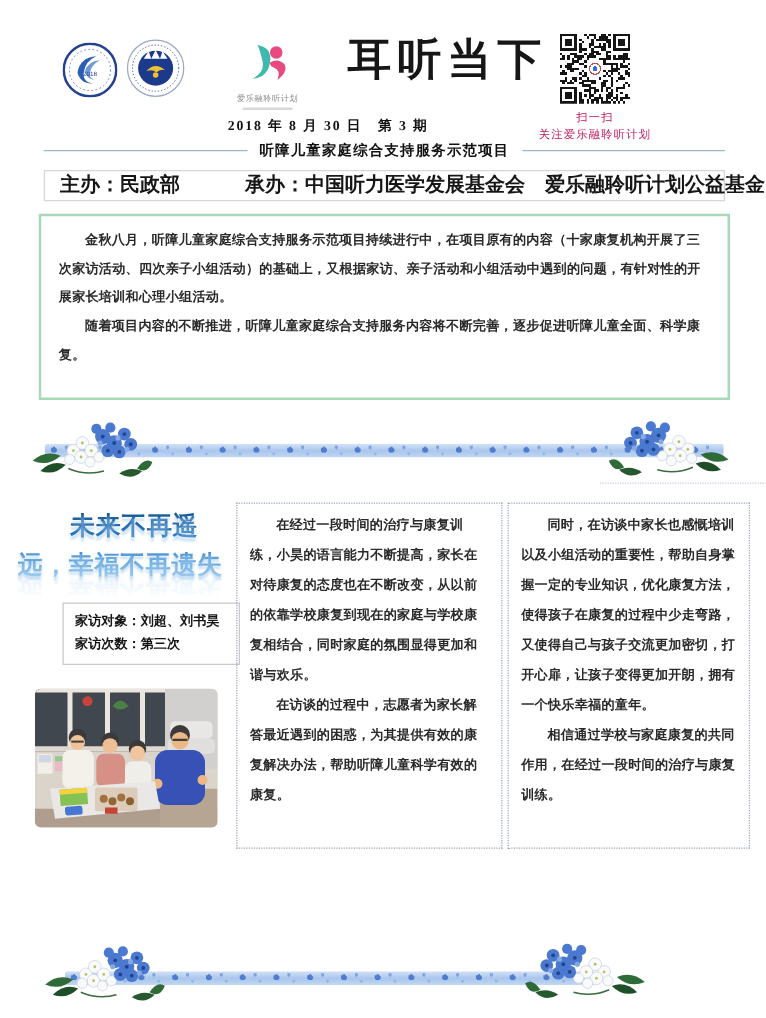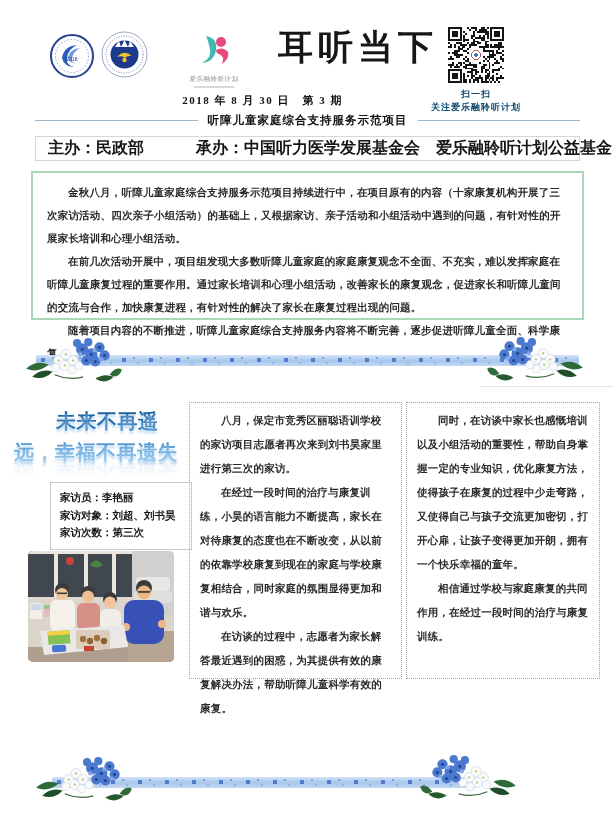--- a/index.html
+++ b/index.html
@@ -21,21 +21,21 @@
   .logo3-subcaption { width:40px; height:2px; background:#d9d9d9; margin:2px auto 0; }
 
   .main-title {
     left:276px; top:24px; width:164px; text-align:center;
     font-size:35px; font-weight:700; letter-spacing:5px; color:#161616; white-space:nowrap;
   }
 
   .qr { left:448px; top:27px; width:56px; height:56px; }
   .qr svg { width:100%; height:100%; }
   .qr-caption { left:416px; top:88px; width:120px; text-align:center;
-    font-family:"Liberation Sans","DejaVu Sans",sans-serif; font-weight:700; color:#0c4a6e; }
+    font-family:"Liberation Sans","DejaVu Sans",sans-serif; font-weight:400; color:#be185d; }
   .qr-caption div { font-size:9px; line-height:13px; letter-spacing:1px; }
 
   .dateline { left:35px; top:93px; width:455px; text-align:center;
     font-size:11px; font-weight:700; letter-spacing:1.5px; color:#111; }
 
   .subtitle-row { left:35px; top:113px; width:545px; display:flex; align-items:center; }
   .subtitle-row .rule { flex:1; height:1px; background:#9fb6c9; }
   .subtitle-text { font-size:11.5px; font-weight:700; letter-spacing:1px; margin:0 10px; color:#111; }
 
   .org-bar { left:35px; top:136px; width:545px; height:25px;
@@ -511,39 +511,37 @@
 
     <div class="abs org-bar">
       <span class="sp1">主办：民政部</span>
       <span class="sp2">承办：中国听力医学发展基金会　爱乐融聆听计划公益基金</span>
       <span>主编：张彬彬　谷亮</span>
     </div>
   </header>
 
   <section class="abs intro-box">
     <p>金秋八月，听障儿童家庭综合支持服务示范项目持续进行中，在项目原有的内容（十家康复机构开展了三次家访活动、四次亲子小组活动）的基础上，又根据家访、亲子活动和小组活动中遇到的问题，有针对性的开展家长培训和心理小组活动。</p>
-    <p>在前几次活动开展中，项目组发现大多数听障儿童家庭的家庭康复观念不全面、不充实，难以发挥家庭在听障儿童康复过程的重要作用。通过家长培训和心理小组活动，改善家长的康复观念，促进家长和听障儿童间的交流与合作，加快康复进程，有针对性的解决了家长在康复过程出现的问题。</p>
     <p>随着项目内容的不断推进，听障儿童家庭综合支持服务内容将不断完善，逐步促进听障儿童全面、科学康复。</p>
   </section>
 
   <div class="abs ribbon ribbon-top"></div>
   <svg class="abs cluster cluster-tl">
       <use href="#cluster"></use>
     </svg>
   <svg class="abs cluster cluster-tr">
       <use href="#cluster"></use>
     </svg>
   <div class="abs artifact-line"></div>
 
   <main>
 
     <h2 class="abs article-title">未来不再遥远，幸福不再遗失</h2>
 
     <div class="abs visit-box">
-      <div>家访员：李艳丽</div>
       <div>家访对象：刘超、刘书昊</div>
       <div>家访次数：第三次</div>
     </div>
 
     <div class="abs photo">
       <svg viewBox="0 0 146 111" preserveAspectRatio="none">
         <rect width="146" height="111" fill="#d8d4cf"></rect>
         <rect x="0" y="0" width="104" height="50" fill="#333d49"></rect>
         <rect x="26" y="0" width="4" height="50" fill="#e9e7e3"></rect>
         <rect x="56" y="0" width="4" height="50" fill="#e9e7e3"></rect>
@@ -587,21 +585,20 @@
         <circle cx="55" cy="88" r="3.2" fill="#9a6a3a"></circle>
         <circle cx="62" cy="90" r="3.2" fill="#8a5c30"></circle>
         <circle cx="69" cy="87" r="3.2" fill="#9a6a3a"></circle>
         <circle cx="76" cy="90" r="3.2" fill="#845628"></circle>
         <rect x="56" y="95" width="10" height="5" fill="#c0392b"></rect>
         <rect x="0" y="0" width="146" height="111" fill="rgba(255,214,150,0.07)"></rect>
       </svg>
     </div>
 
     <section class="abs col col-mid">
-      <p>八月，保定市竞秀区丽聪语训学校的家访项目志愿者再次来到刘书昊家里进行第三次的家访。</p>
       <p>在经过一段时间的治疗与康复训练，小昊的语言能力不断提高，家长在对待康复的态度也在不断改变，从以前的依靠学校康复到现在的家庭与学校康复相结合，同时家庭的氛围显得更加和谐与欢乐。</p>
       <p>在访谈的过程中，志愿者为家长解答最近遇到的困惑，为其提供有效的康复解决办法，帮助听障儿童科学有效的康复。</p>
     </section>
 
     <section class="abs col col-right">
       <p>同时，在访谈中家长也感慨培训以及小组活动的重要性，帮助自身掌握一定的专业知识，优化康复方法，使得孩子在康复的过程中少走弯路，又使得自己与孩子交流更加密切，打开心扉，让孩子变得更加开朗，拥有一个快乐幸福的童年。</p>
       <p>相信通过学校与家庭康复的共同作用，在经过一段时间的治疗与康复训练。</p>
     </section>
   </main>
 

